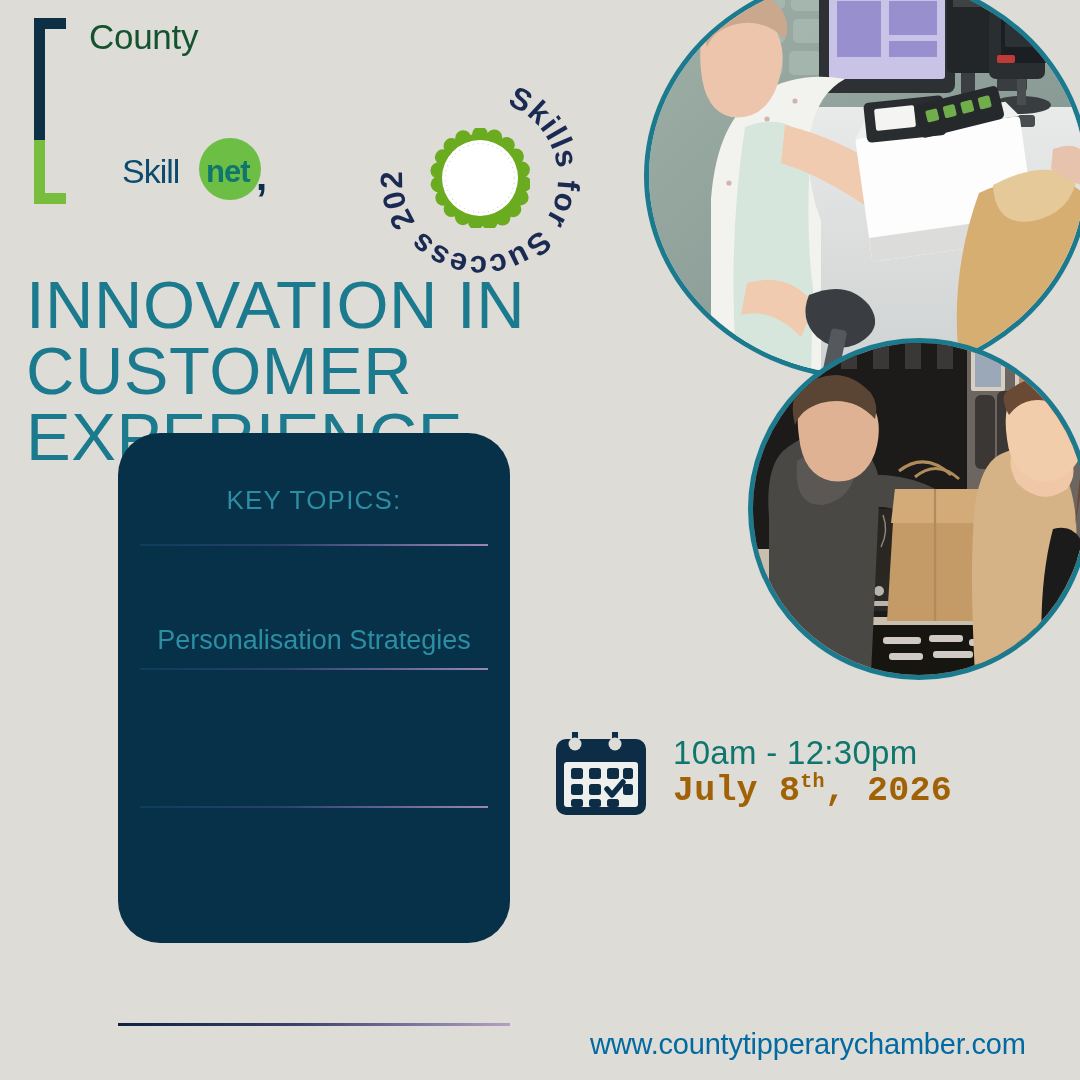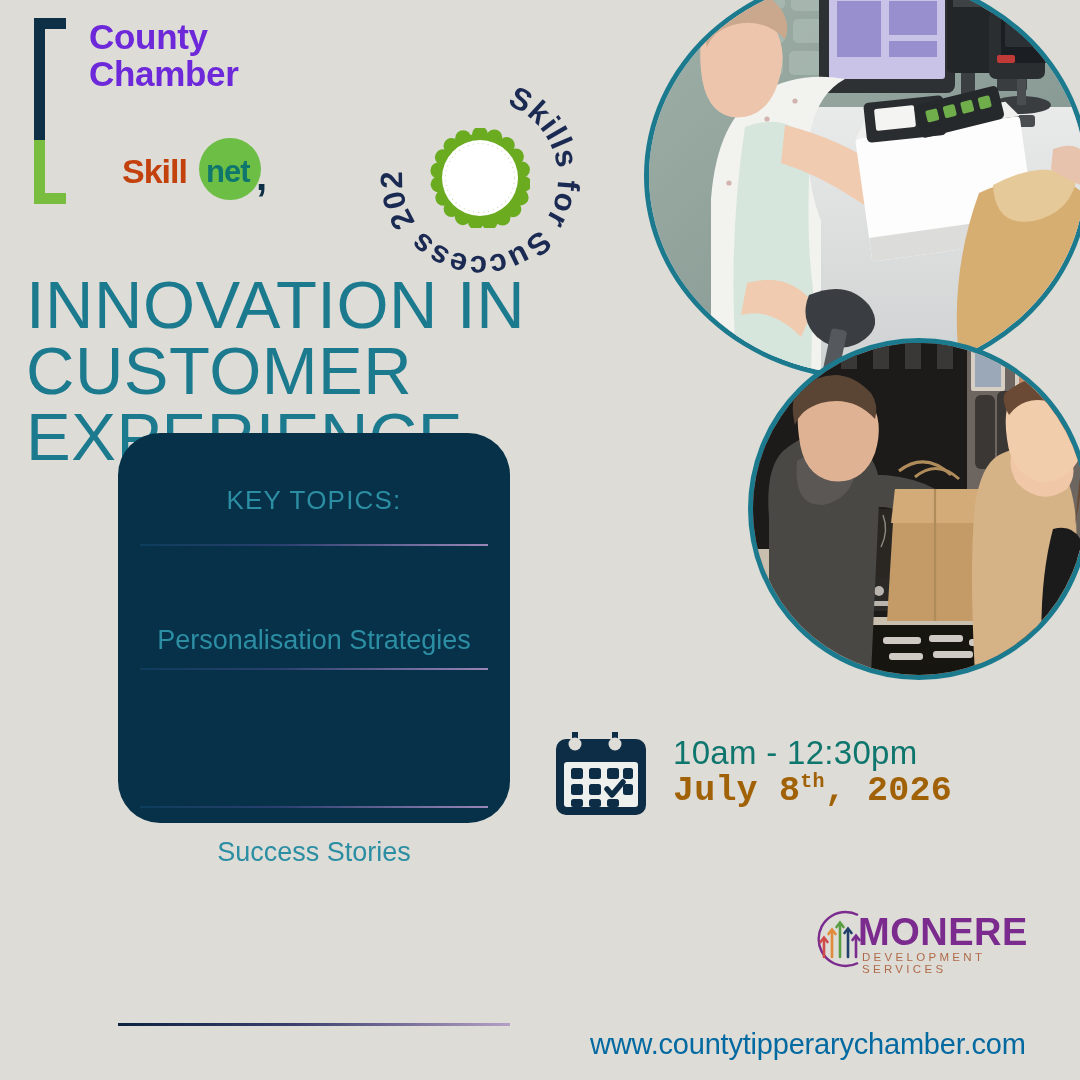--- a/index.html
+++ b/index.html
@@ -12,27 +12,27 @@
   }
   .stage{position:absolute;inset:0;width:1080px;height:1080px;}
 
   
   .chamber-logo{position:absolute;left:34px;top:14px;width:300px;height:190px;}
   .bracket{position:absolute;left:0;top:4px;width:40px;height:186px;}
   .br-top{position:absolute;left:0;top:0;width:11px;height:122px;background:#0e3047;}
   .br-top-foot{position:absolute;left:0;top:0;width:32px;height:11px;background:#0e3047;}
   .br-bot{position:absolute;left:0;top:122px;width:11px;height:64px;background:#79bd3f;}
   .br-bot-foot{position:absolute;left:0;top:175px;width:32px;height:11px;background:#79bd3f;}
-  .chamber-name{position:absolute;left:55px;top:4px;color:#6d28d9;
-    font-weight:bold;font-size:35px;line-height:37px;letter-spacing:-.3px;}
+  .chamber-name{position:absolute;left:55px;top:4px;color:#14532d;
+    font-weight:normal;font-size:35px;line-height:37px;letter-spacing:-.3px;}
 
   
   .skillnet{position:absolute;left:122px;top:138px;width:165px;height:62px;}
   .sn-circle{position:absolute;left:77px;top:0px;width:62px;height:62px;border-radius:50%;background:#6cbe45;}
-  .sn-skill{position:absolute;left:0;top:14px;font-size:34px;font-weight:bold;color:#c2410c;letter-spacing:-1px;}
+  .sn-skill{position:absolute;left:0;top:14px;font-size:34px;font-weight:normal;color:#0c4a6e;letter-spacing:-1px;}
   .sn-net{position:absolute;left:84px;top:16px;font-size:31px;font-weight:bold;color:#0f766e;letter-spacing:-1px;}
   .sn-comma{position:absolute;left:134px;top:16px;font-size:40px;font-weight:bold;color:#0e3047;}
 
   
   .badge{position:absolute;left:380px;top:78px;width:200px;height:200px;}
   .badge svg{position:absolute;left:0;top:0;}
   .badge .scallop{position:absolute;left:50px;top:50px;width:100px;height:100px;}
 
   
   .photo{position:absolute;border-radius:50%;overflow:hidden;
@@ -40,21 +40,21 @@
   .photo-top{left:644px;top:-28px;width:436px;height:398px;}
   .photo-bottom{left:748px;top:338px;width:332px;height:332px;}
   .photo svg{display:block;width:100%;height:100%;}
 
   
   .title{position:absolute;left:26px;top:272px;width:720px;
     color:#1b7a8e;font-size:67px;line-height:66px;letter-spacing:.5px;font-weight:300;}
   .title .ln{display:block;}
 
   
-  .panel{position:absolute;left:118px;top:433px;width:392px;height:390px;
+  .panel{position:absolute;left:118px;top:433px;width:392px;height:510px;
     background:#073049;border-radius:42px;}
   .panel-title{position:absolute;left:0;top:52px;width:100%;text-align:center;
     color:#2b8ea3;font-size:26px;letter-spacing:1.2px;}
   .divider{position:absolute;left:22px;width:348px;height:2px;
     background:linear-gradient(90deg,#0d3d5c 0%,#2a3f6e 40%,#9a86b8 100%);}
   .d1{top:111px;} .d2{top:235px;} .d3{top:373px;}
   .topic{position:absolute;left:14px;width:364px;text-align:center;
     color:#2b8ea3;font-size:27px;line-height:34px;}
   .t1{top:146px;margin-top:44px;} .t2{top:273px;} .t3{top:402px;}
 
@@ -85,21 +85,20 @@
 
   <div class="chamber-logo">
     <div class="bracket">
       <div class="br-top"></div>
         <div class="br-top-foot"></div>
       <div class="br-bot"></div>
         <div class="br-bot-foot"></div>
     </div>
     <div class="chamber-name">
       <div>County</div>
-      <div>Chamber</div>
     </div>
   </div>
 
   <div class="skillnet">
     <div class="sn-circle"></div>
     <div class="sn-skill">Skill</div>
     <div class="sn-net">net</div>
     <div class="sn-comma">,</div>
   </div>
 
@@ -308,21 +307,20 @@
     <span class="ln">INNOVATION IN</span>
     <span class="ln">CUSTOMER EXPERIENCE</span>
   </div>
 
   <div class="panel">
     <div class="panel-title">KEY TOPICS:</div>
     <div class="divider d1"></div>
     <div class="topic t1">Personalisation Strategies</div>
     <div class="divider d2"></div>
     <div class="divider d3"></div>
-    <div class="topic t3">Success Stories</div>
   </div>
 
   <div class="datewrap">
     <svg class="cal-icon" viewBox="0 0 96 92">
       <g fill="none" stroke="#0d2c45" stroke-width="6">
         <path d="M22 6 l0 16"></path>
           <path d="M62 6 l0 16"></path>
       </g>
       <rect x="3" y="13" width="90" height="76" rx="10" fill="#0d2c45"></rect>
       <circle cx="22" cy="18" r="6.5" fill="#dddcd7"></circle>
@@ -339,36 +337,17 @@
         <rect x="18" y="73" width="12" height="8" rx="2.5"></rect>
           <rect x="36" y="73" width="12" height="8" rx="2.5"></rect>
         <rect x="54" y="73" width="12" height="8" rx="2.5"></rect>
       </g>
       <path d="M54 63 l5 6 l11 -13" stroke="#0d2c45" stroke-width="5.5" fill="none" stroke-linecap="round" stroke-linejoin="round"></path>
     </svg>
     <div class="time-text">10am - 12:30pm</div>
     <div class="date-text"><span>July 8</span><sup>th</sup><span>, 2026</span></div>
   </div>
 
-  <div class="monere">
-    <svg class="mon-mark" viewBox="0 0 66 64">
-      <path d="M52 8 A27 27 0 1 0 52 56" stroke="#7b2a8e" stroke-width="2.4" fill="none"></path>
-      <g stroke-width="2.6" stroke-linecap="round">
-        <path d="M18 50 L18 32" stroke="#d14b4b"></path>
-          <path d="M14.5 35 L18 30.5 L21.5 35" stroke="#d14b4b" fill="none"></path>
-        <path d="M26 50 L26 24" stroke="#e08b3a"></path>
-          <path d="M22.5 27 L26 22.5 L29.5 27" stroke="#e08b3a" fill="none"></path>
-        <path d="M34 50 L34 17" stroke="#5a9e42"></path>
-          <path d="M30.5 20 L34 15.5 L37.5 20" stroke="#5a9e42" fill="none"></path>
-        <path d="M42 50 L42 23" stroke="#23406b"></path>
-          <path d="M38.5 26 L42 21.5 L45.5 26" stroke="#23406b" fill="none"></path>
-        <path d="M50 50 L50 30" stroke="#7b2a8e"></path>
-          <path d="M46.5 33 L50 28.5 L53.5 33" stroke="#7b2a8e" fill="none"></path>
-      </g>
-    </svg>
-    <div class="mon-name">MONERE</div>
-    <div class="mon-sub">DEVELOPMENT SERVICES</div>
-  </div>
 
   <div class="bottom-line"></div>
   <div class="website">www.countytipperarychamber.com</div>
 
 </div>
 
 </body></html>

